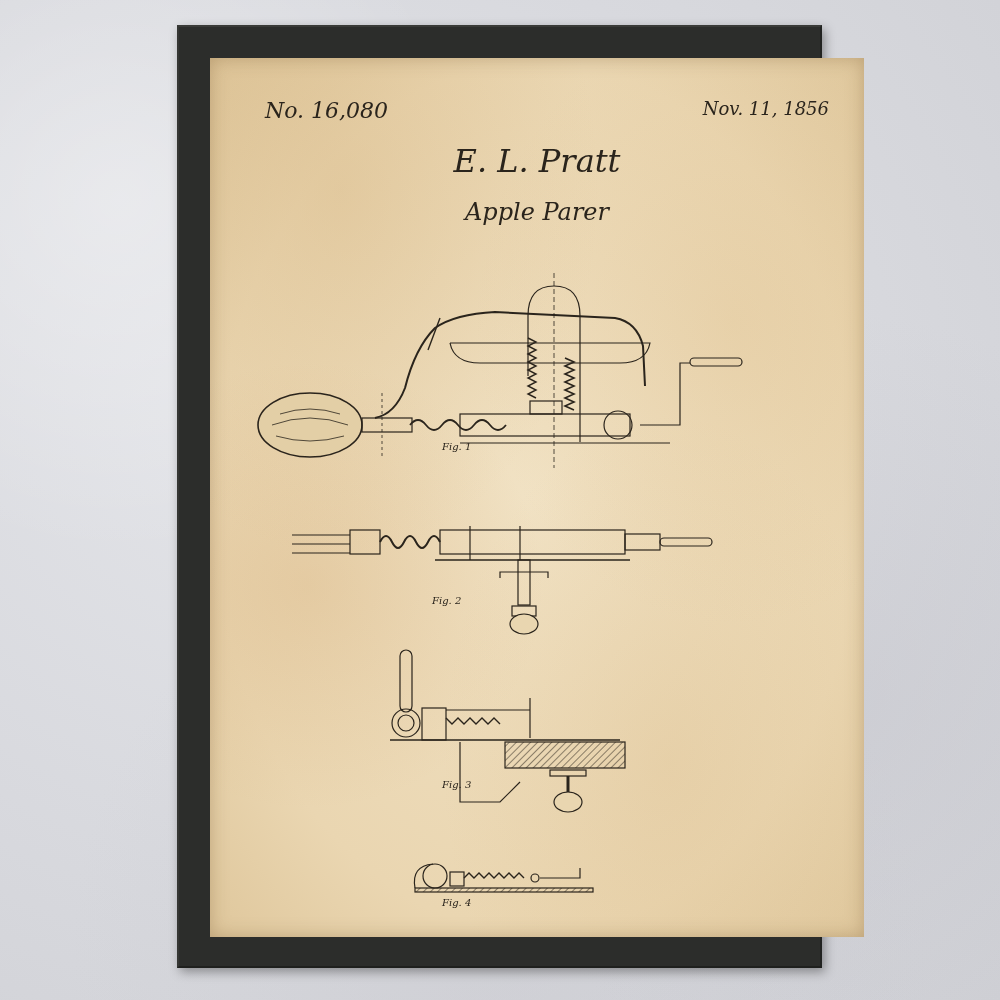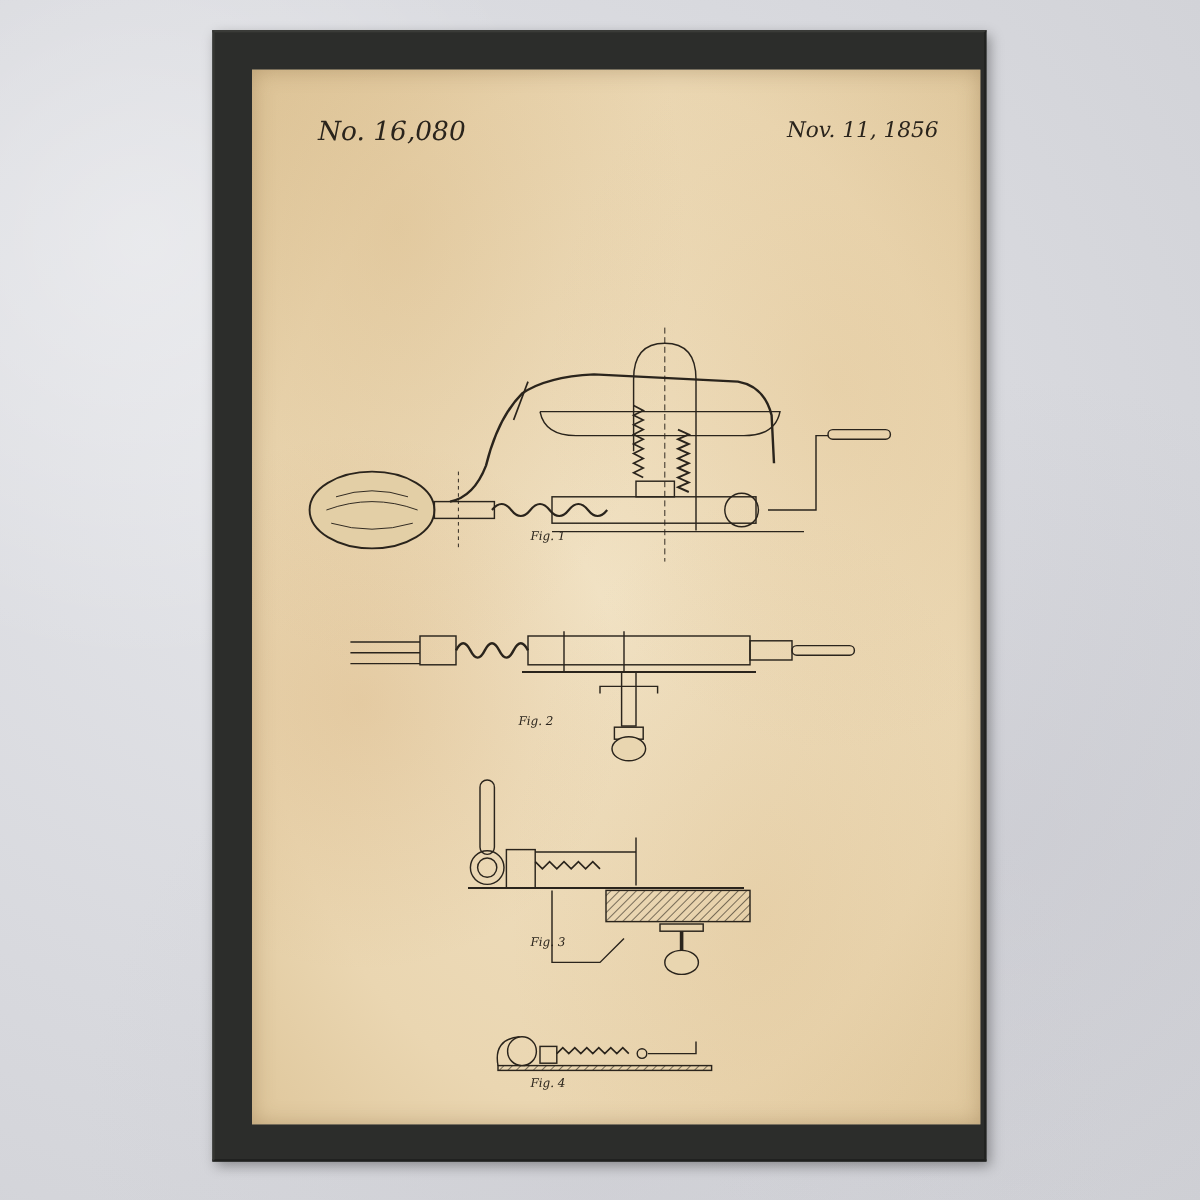--- a/index.html
+++ b/index.html
@@ -19,21 +19,21 @@
     position: absolute; left: 177px; top: 25px; width: 645px; height: 943px;
     background: #2c2d2b;
     box-shadow: 3px 4px 10px rgba(0,0,0,0.35);
   }
   .frame-bevel {
     position: absolute; inset: 0;
     border-top: 2px solid #3a3b38; border-left: 2px solid #353633;
     border-right: 2px solid #222321; border-bottom: 2px solid #1f201e;
   }
   .paper {
-    position: absolute; left: 33px; top: 33px; width: 607px; height: 879px;
+    position: absolute; left: 33px; top: 33px; width: 654px; height: 879px;
     background:
       radial-gradient(ellipse at 20% 15%, rgba(200,160,100,0.25) 0, transparent 35%),
       radial-gradient(ellipse at 80% 30%, rgba(210,170,110,0.18) 0, transparent 35%),
       radial-gradient(ellipse at 15% 60%, rgba(200,150,90,0.22) 0, transparent 30%),
       radial-gradient(ellipse at 70% 80%, rgba(205,165,105,0.18) 0, transparent 35%),
       radial-gradient(ellipse at 50% 50%, #f1e2c4 0%, #ead6b1 70%, #dfc79c 100%);
     box-shadow: inset 0 0 18px rgba(120,90,50,0.35);
     overflow: hidden;
   }
   .ink { color: #2a241c; font-style: italic; position: absolute; white-space: nowrap; }
@@ -48,20 +48,22 @@
 <body>
 
 <div class="wall-noise"></div>
 
 <div class="frame">
   <div class="frame-bevel"></div>
   <div class="paper">
 
     <div class="ink patent-no">No. 16,080</div>
     <div class="ink patent-date">Nov. 11, 1856</div>
+    <div class="ink inventor">E. L. Pratt</div>
+    <div class="ink title">Apple Parer</div>
 
     <svg class="drawing" viewBox="0 0 580 879" fill="none" stroke="#2a241c" stroke-width="1.2">
 
       <g>
 
         <ellipse cx="100" cy="367" rx="52" ry="32" fill="#e3cfa6" stroke-width="1.6"></ellipse>
         <path d="M62 367 q38 -14 76 0 M66 378 q34 10 68 0 M70 356 q30 -10 60 0" stroke-width="0.8"></path>
 
         <rect x="152" y="360" width="50" height="14"></rect>
         <line x1="172" y1="335" x2="172" y2="400" stroke-dasharray="3,3" stroke-width="0.8"></line>

